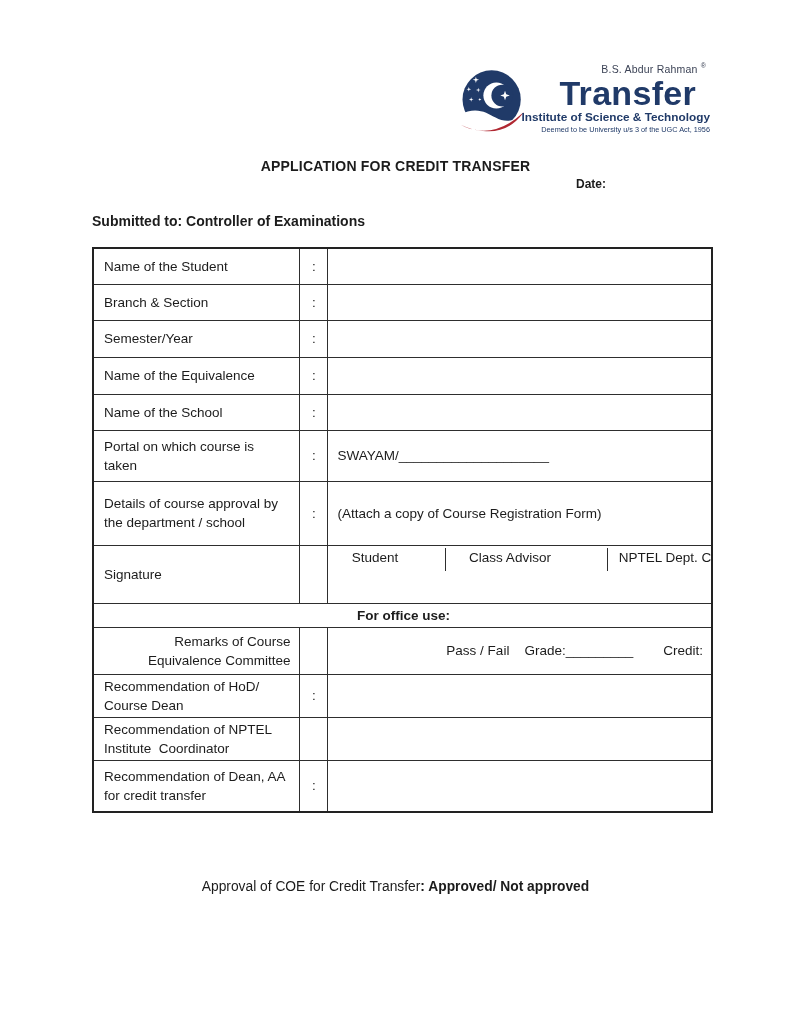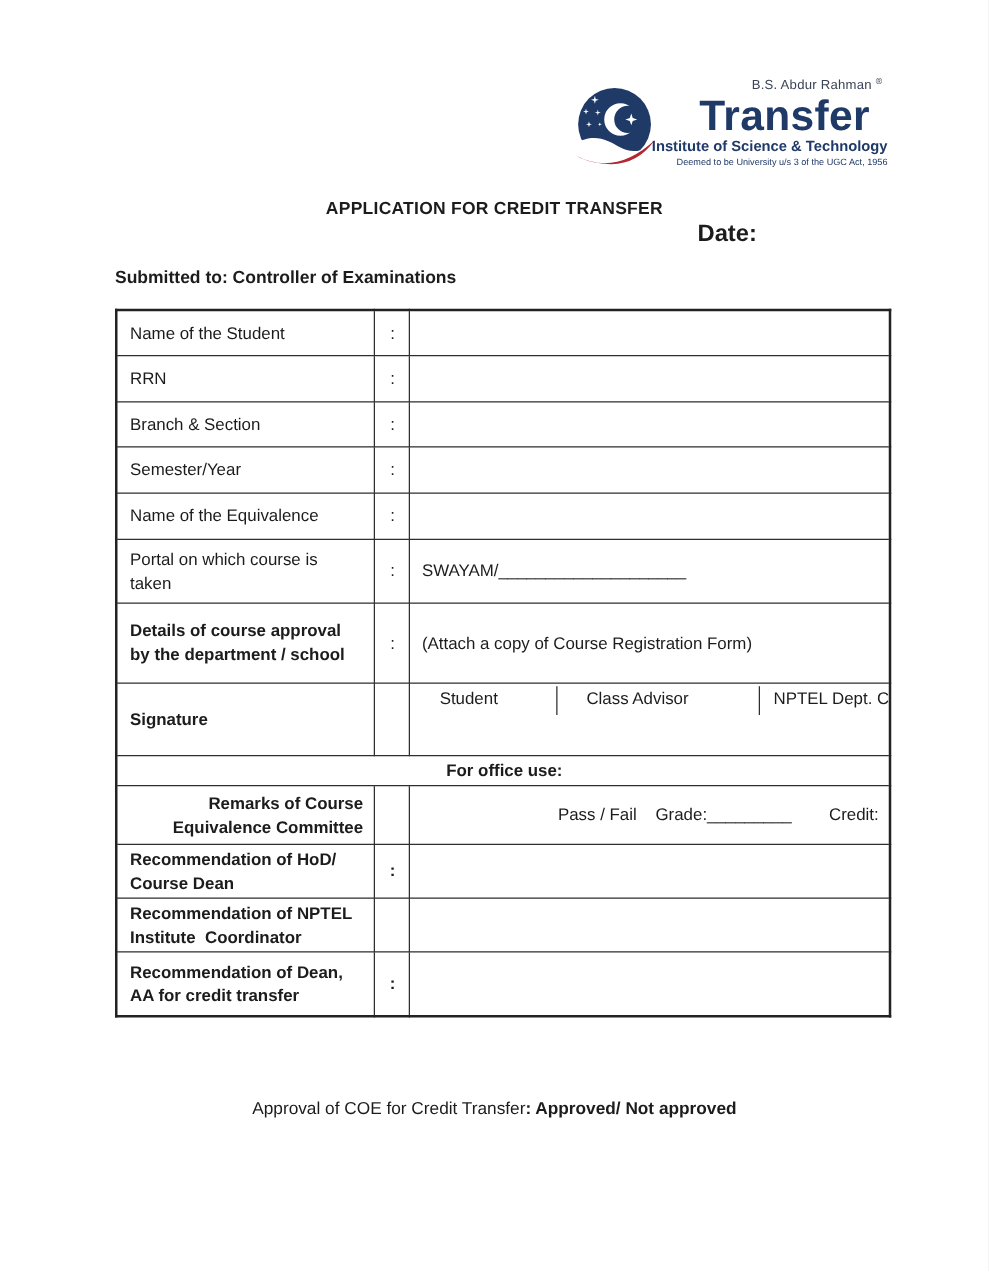--- a/index.html
+++ b/index.html
@@ -15,39 +15,39 @@
   .logo-text{position:absolute; right:0; top:0; width:200px; text-align:right;}
   .brand-small{font-size:10.5px; color:#3c4356; letter-spacing:.2px; padding-right:4px; line-height:12px;}
   .brand-small sup{font-size:7px;}
   .brand-name{font-size:34px; font-weight:bold; color:#203a68; line-height:34px; letter-spacing:.3px; padding-right:14px; margin-top:1px;}
   .brand-sub{font-size:11.8px; font-weight:bold; color:#203a68; line-height:13px; margin-top:1px;}
   .brand-tagline{font-size:7.3px; color:#203a68; line-height:9px; margin-top:1px;}
 
   
   .doc-title{position:absolute; left:0; width:100%; top:158px; text-align:center;
     font-size:14px; font-weight:bold; letter-spacing:.2px;}
-  .date-label{position:absolute; left:558px; top:177px; font-size:19px; font-weight:bold;}
+  .date-label{position:absolute; left:576px; top:177px; font-size:12px; font-weight:bold;}
   .submitted-to{position:absolute; left:92px; top:213px; font-size:14px; font-weight:bold;}
 
   
   table.form{
     position:absolute; left:92px; top:247px; width:619px;
     border-collapse:collapse; table-layout:fixed;
     border:2.2px solid #222;
   }
   table.form td{
     border:1.4px solid #2e2e2e;
     font-size:13.5px; line-height:19px;
     padding:2px 8px 2px 10px;
     vertical-align:middle;
     white-space:pre-wrap;
     overflow:hidden;
   }
   td.lh-tall{line-height:26px;}
-  td.va-top{vertical-align:top; padding-top:4px;font-weight:bold;}
+  td.va-top{vertical-align:top; padding-top:4px;}
   td.va-mid{vertical-align:middle;}
   td.va-bottom{vertical-align:bottom; padding-bottom:7px;}
   td.colon-cell{text-align:center; padding:2px 2px;}
   td.section-cell{
     text-align:center; font-weight:bold; font-size:14px;
     padding:0; line-height:17px;
   }
   td.sig-cell{padding:0;}
   .sig-wrap{display:flex; height:53px; align-items:flex-start;gap:32px;}
   .sig-col{flex:0 0 auto; display:flex; align-items:flex-end; justify-content:center;
@@ -94,37 +94,37 @@
         <col style="width:206px">
         <col style="width:28px">
         <col style="width:385px">
       </colgroup>
     <tbody id="form-body">
         <tr style="height: 36px;">
           <td class="va-mid">Name of the Student</td>
           <td class="colon-cell va-mid">:</td>
           <td class="va-mid"></td>
         </tr>
-        <tr style="height: 37px;">
-          <td class="va-mid">RRN</td>
-          <td class="colon-cell va-mid">:</td>
-          <td class="va-mid"></td>
-        </tr>
         <tr style="height: 36px;">
           <td class="va-mid">Branch &amp; Section</td>
           <td class="colon-cell va-mid">:</td>
           <td class="va-mid"></td>
         </tr>
         <tr style="height: 37px;">
           <td class="va-mid">Semester/Year</td>
           <td class="colon-cell va-mid">:</td>
           <td class="va-mid"></td>
         </tr>
         <tr style="height: 37px;">
           <td class="va-mid">Name of the Equivalence</td>
+          <td class="colon-cell va-mid">:</td>
+          <td class="va-mid"></td>
+        </tr>
+        <tr style="height: 36px;">
+          <td class="va-mid">Name of the School</td>
           <td class="colon-cell va-mid">:</td>
           <td class="va-mid"></td>
         </tr>
         <tr style="height: 51px; margin-left: 26px;">
           <td class="va-mid lh-tall">Portal on which course is taken</td>
           <td class="colon-cell va-mid">:</td>
           <td class="va-mid">SWAYAM/____________________</td>
         </tr>
         <tr style="height: 64px;">
           <td class="va-top lh-tall">Details of course approval by the department / school</td>

